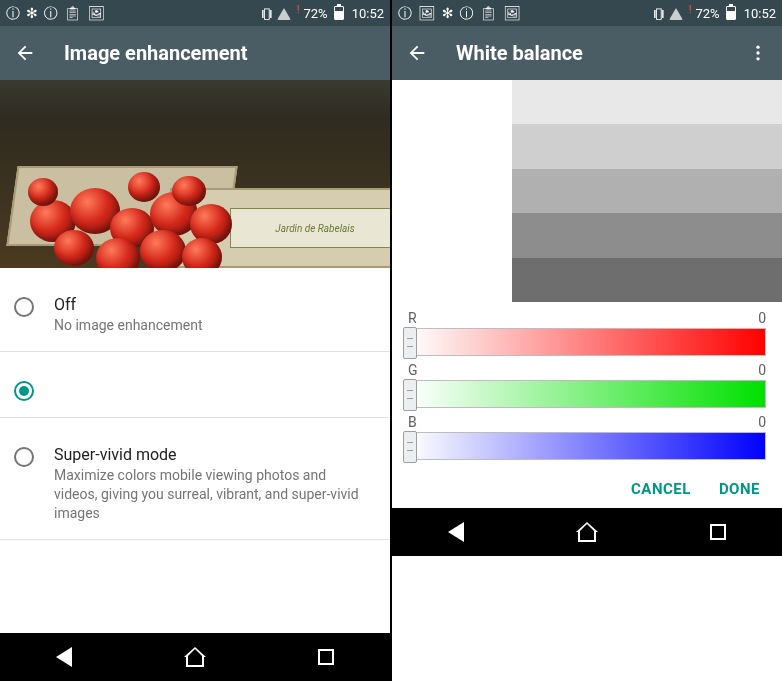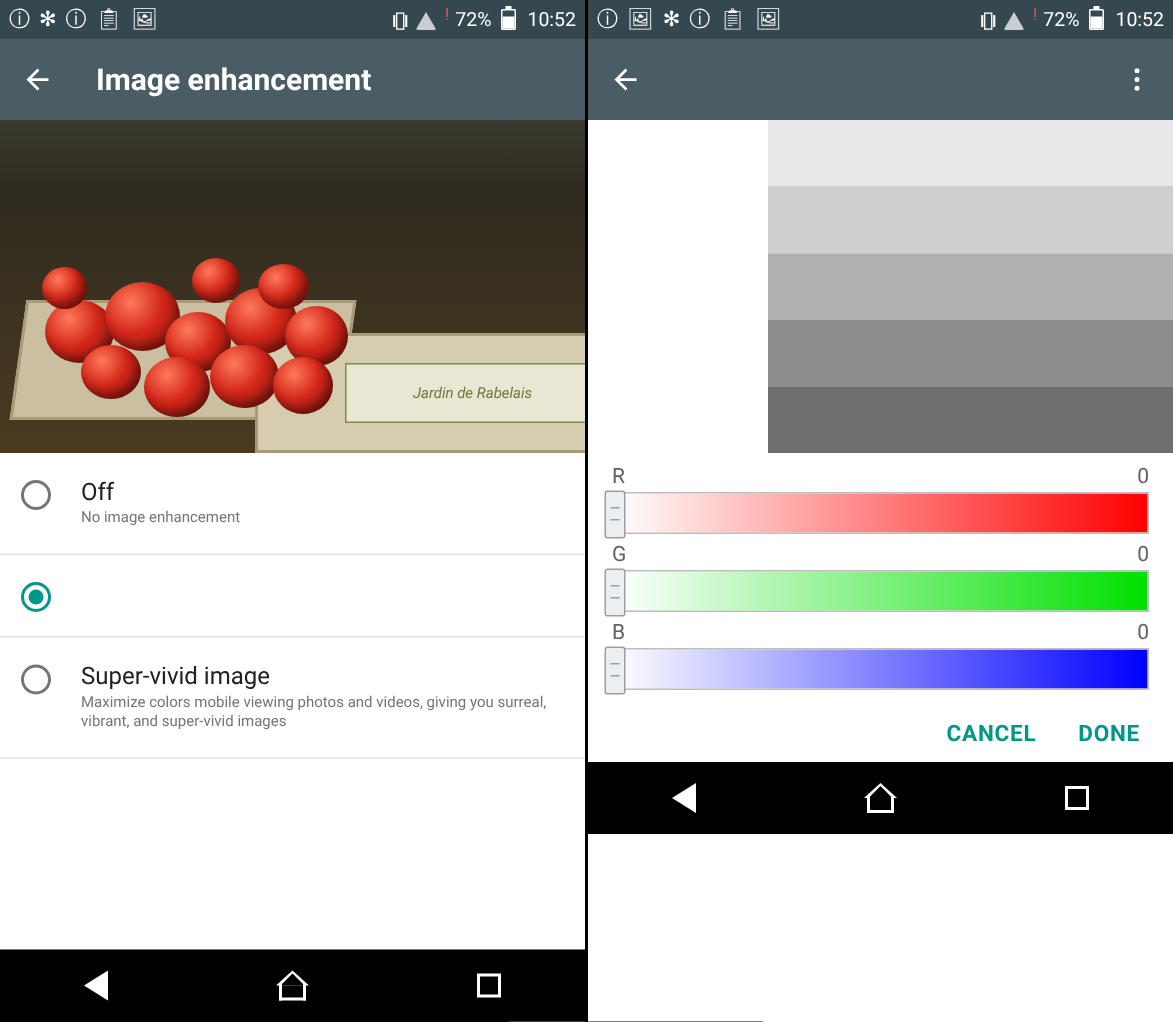--- a/index.html
+++ b/index.html
@@ -50,21 +50,21 @@
     display: flex;
     align-items: center;
     padding: 0 14px;
     gap: 28px;
   }
   .appbar .title { font-size: 20px; font-weight: 700; }
   .arrow-back svg, .more-icon svg { display:block; }
   .appbar .end { margin-left:auto; }
   
   .preview {
-    height: 222px;
+    height: 188px;
     background: linear-gradient(180deg,#3a3a30 0%, #2f2b20 20%, #4a3a20 100%);
     position: relative;
     overflow: hidden;
     padding-left: 44px;
   }
   .preview .crate {
     position:absolute; left:12px; bottom:22px; width:220px; height:80px;
     background:#cbbfa2; transform: skewX(-8deg);
     border:2px solid #a99a78;
   }
@@ -84,32 +84,33 @@
     background: radial-gradient(circle at 35% 30%, #ff7a5a 0%, #d3271a 45%, #7a120a 100%);
     box-shadow: inset -3px -4px 6px rgba(0,0,0,.35);
   }
   
   .options { flex:1; overflow:auto; background:#fff; }
   .option {
     display:flex; align-items:flex-start;
     padding: 16px 18px 16px 14px;
     border-bottom:1px solid #e0e0e0;
     gap: 20px;
+    margin-top: 11px;
   }
   .radio {
     width:20px; height:20px; border:2px solid #757575; border-radius:50%;
     margin-top:2px; flex:0 0 auto; position:relative;
   }
   .radio.checked { border-color:#009688; }
   .radio.checked::after {
     content:""; position:absolute; inset:3px; background:#009688; border-radius:50%;
   }
   .opt-body { flex:1; }
   .opt-title { font-size:16px; color:#212121; margin-bottom:2px; }
-  .opt-desc { font-size:10px; color:#757575; line-height:1.35; }
+  .opt-desc { font-size:14px; color:#757575; line-height:1.35; }
 
   
   .wb-swatches {
     height:222px;
     display:flex; flex-direction:column;
     margin-left:120px;
   }
   .wb-swatches div { flex:1; }
   .sliders { padding: 8px 16px 0 16px; }
   .slider-row { margin-bottom: 6px; }
@@ -218,21 +219,21 @@
         </div>
       </div>
       <div class="option">
         <div class="radio checked"></div>
         <div class="opt-body">
         </div>
       </div>
       <div class="option">
         <div class="radio"></div>
         <div class="opt-body">
-          <div class="opt-title">Super-vivid image</div>
+          <div class="opt-title">Super-vivid mode</div>
           <div class="opt-desc">Maximize colors mobile viewing photos and videos, giving you surreal, vibrant, and super-vivid images</div>
         </div>
       </div>
     </div>
 
   <div class="navbar">
     <div class="nav-tri"></div>
     <div class="nav-home-base">
       <div class="roof"></div>
         <div class="roof2"></div>
@@ -262,20 +263,21 @@
       <span style="margin-left:4px;">10:52</span>
     </div>
   </div>
 
   <div class="appbar">
     <span class="arrow-back">
       <svg width="22" height="22" viewBox="0 0 24 24" fill="#fff">
           <path d="M20 11H7.8l5.6-5.6L12 4l-8 8 8 8 1.4-1.4L7.8 13H20z"></path>
         </svg>
     </span>
+    <span class="title">White balance</span>
     <span class="end more-icon">
       <svg width="20" height="20" viewBox="0 0 24 24" fill="#fff">
           <circle cx="12" cy="5" r="2"></circle>
           <circle cx="12" cy="12" r="2"></circle>
           <circle cx="12" cy="19" r="2"></circle>
         </svg>
     </span>
   </div>
 
   <div class="wb-swatches" id="swatches">

